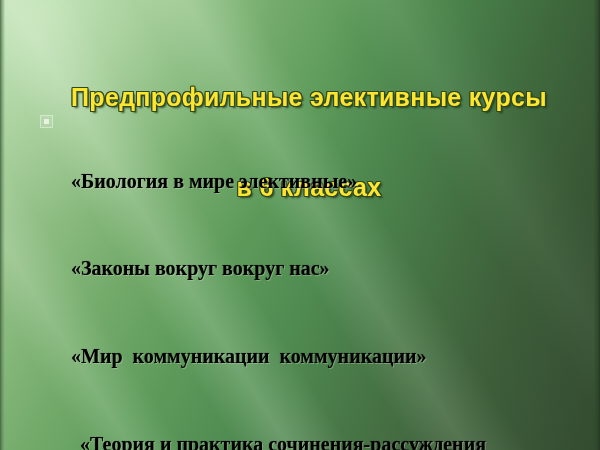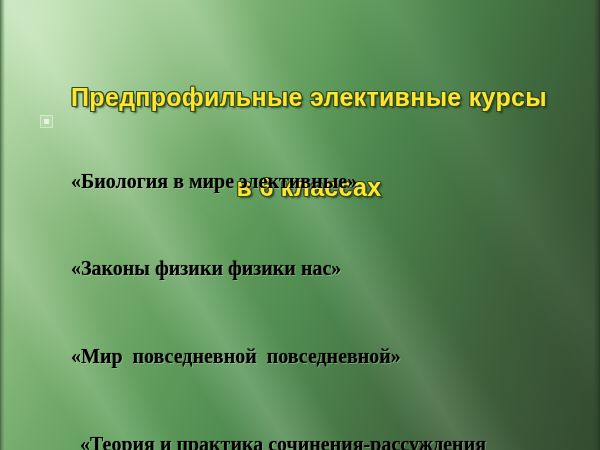--- a/index.html
+++ b/index.html
@@ -183,22 +183,22 @@
     <span class="title-line">Предпрофильные элективные курсы</span>
     <span class="title-line">в 6 классах</span>
   </div>
 
   <div id="body-block">
 
     <span class="bullet-marker"></span>
 
     <div class="course-lines">
       <span class="course-line">«Биология в мире элективные»</span>
-      <span class="course-line">«Законы физики физики нас»</span>
-      <span class="course-line">«Мир  повседневной  повседневной»</span>
+      <span class="course-line">«Законы вокруг вокруг нас»</span>
+      <span class="course-line">«Мир  коммуникации  коммуникации»</span>
       <span class="course-line indent">«Теория и практика сочинения-рассуждения</span>
       
       
       
       
       
     </div>
 
   </div>
 

